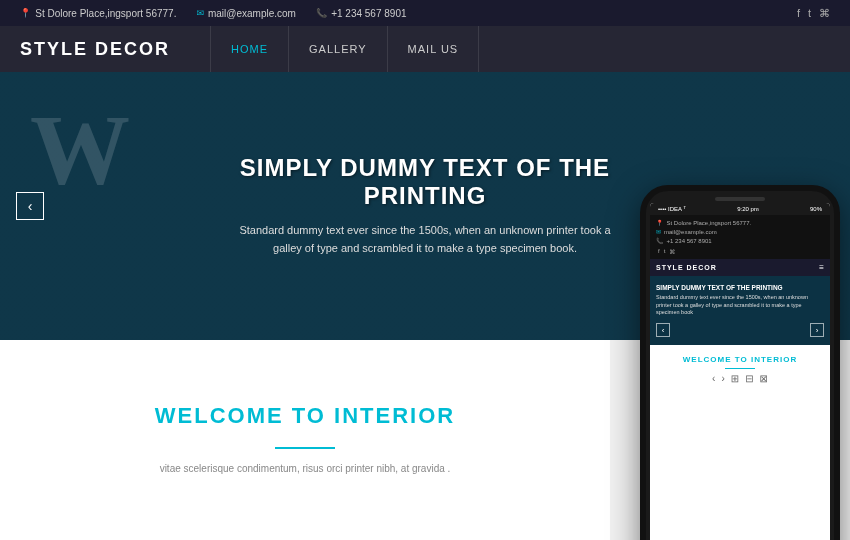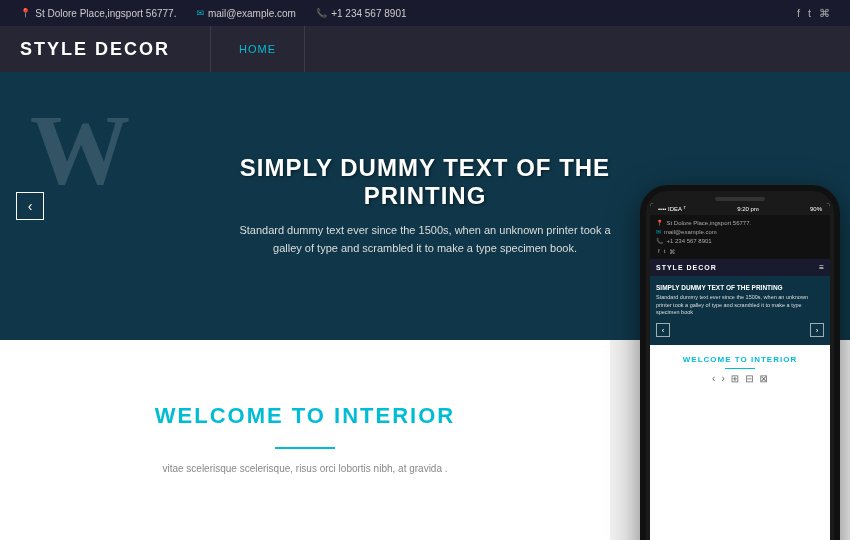--- a/index.html
+++ b/index.html
@@ -34,21 +34,21 @@
       font-size: 18px;
       font-weight: bold;
       letter-spacing: 2px;
       margin-right: 40px;
       text-transform: uppercase;
     }
     .nav-links { display: flex; gap: 0; flex: 1; }
     .nav-link {
       color: #ccc;
       font-size: 11px;
-      padding: 0 28px;
+      padding: 0 20px;
       text-transform: uppercase;
       letter-spacing: 1px;
       height: 46px;
       display: flex;
       align-items: center;
       border-right: 1px solid rgba(255,255,255,0.1);
       cursor: pointer;
     }
     .nav-link:first-child { border-left: 1px solid rgba(255,255,255,0.1); }
     .nav-link.active { color: #00bcd4; }
@@ -285,20 +285,22 @@
     <span class="social-icon">f</span>
     <span class="social-icon">t</span>
     <span class="social-icon">⌘</span>
   </div>
 </div>
 
 <div class="nav">
   <div class="nav-logo">STYLE DECOR</div>
   <div class="nav-links">
     <div class="nav-link active">HOME</div>
+    <div class="nav-link">GALLERY</div>
+    <div class="nav-link">MAIL US</div>
   </div>
 </div>
 
 <div class="hero">
   <div class="hero-bg"></div>
   <div class="hero-w">W</div>
 
   <div class="hero-prev">
     <span>‹</span>
   </div>
@@ -308,21 +310,21 @@
     <div class="hero-desc">Standard dummy text ever since the 1500s, when an unknown printer took a galley of type and scrambled it to make a type specimen book.</div>
   </div>
 </div>
 
 <div class="section">
   <div class="section-left">
     <div class="section-title">
       <span>WELCOME TO </span><span style="color:#00bcd4;">INTERIOR</span>
     </div>
     <div class="section-divider"></div>
-    <div class="section-subtitle">vitae scelerisque scelerisque, risus orci lobortis nibh, at gravida .</div>
+    <div class="section-subtitle">vitae scelerisque condimentum, risus orci printer nibh, at gravida .</div>
   </div>
 
   <div class="phone-area">
 
     <div class="phone-mockup">
       <div class="phone-speaker"></div>
       <div class="phone-screen">
 
         <div class="phone-status-bar">
           <span>•••• IDEA ᵀ</span>

